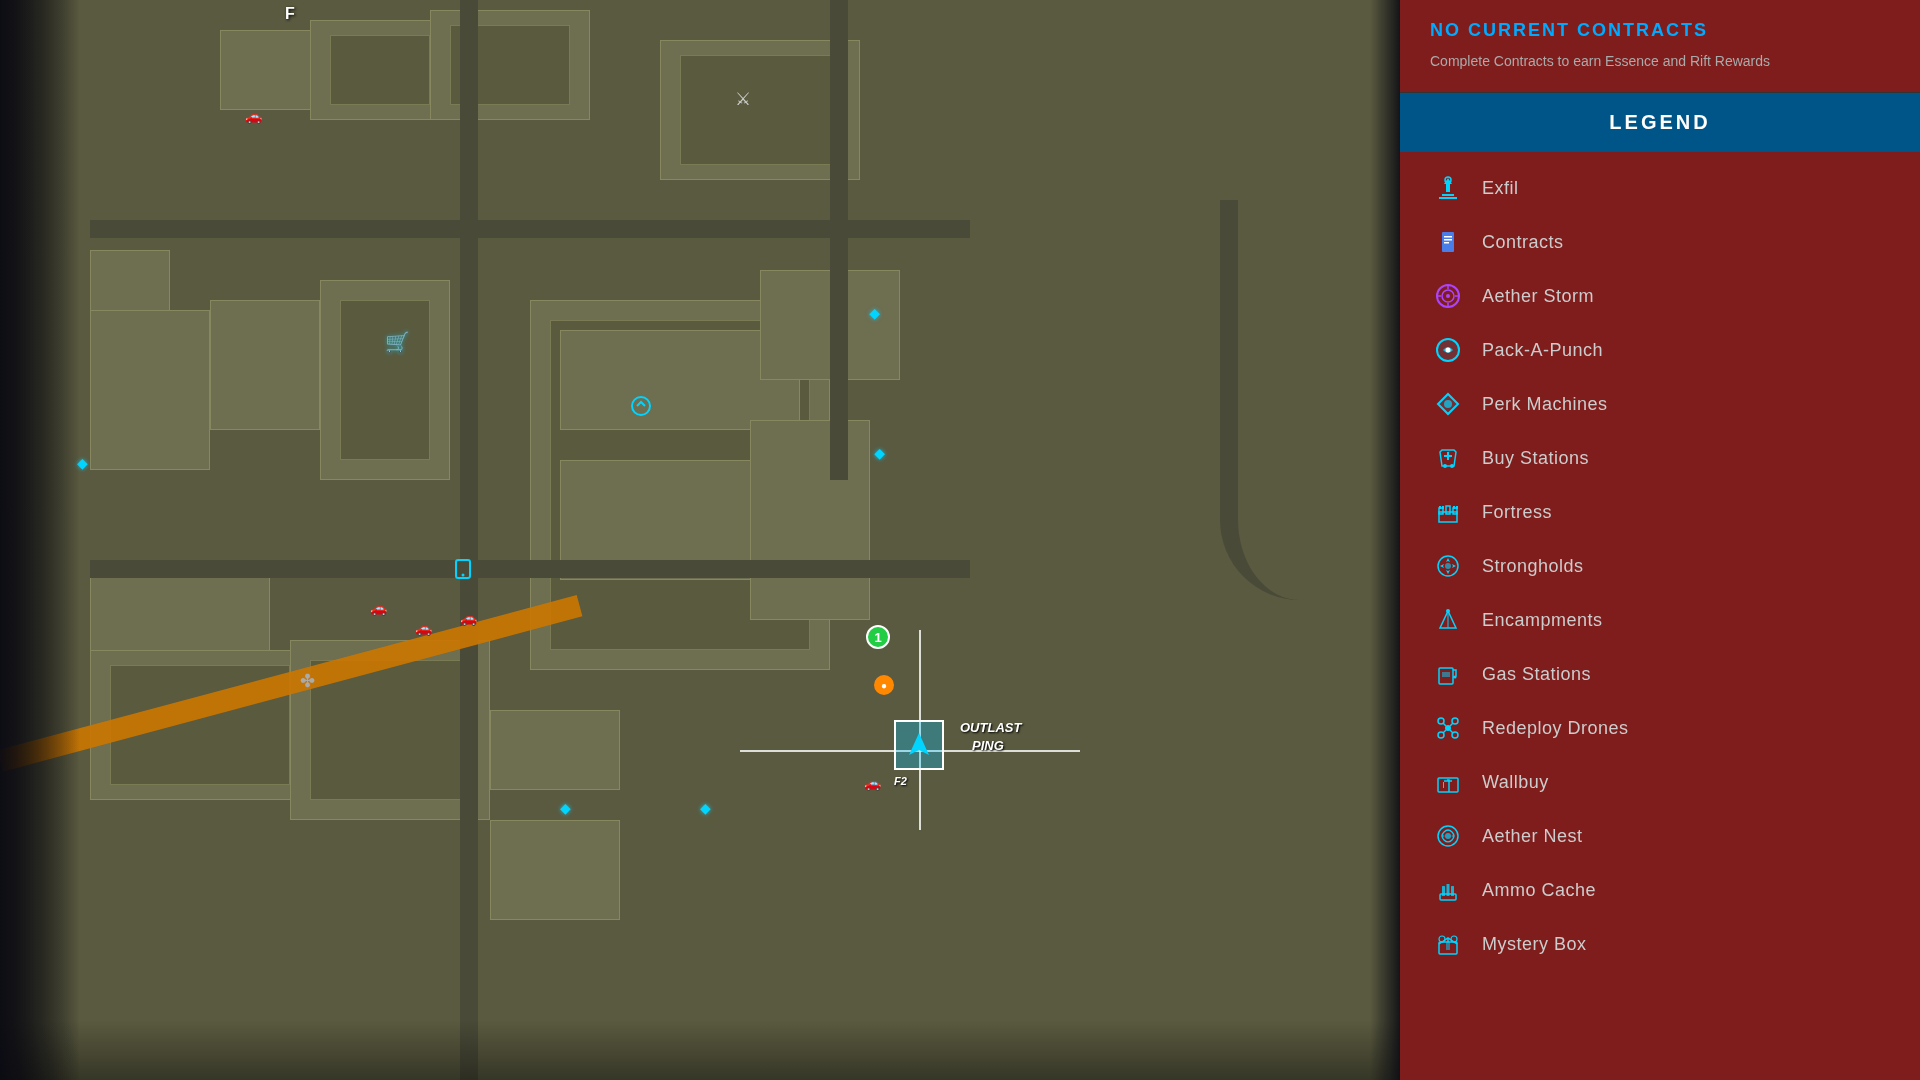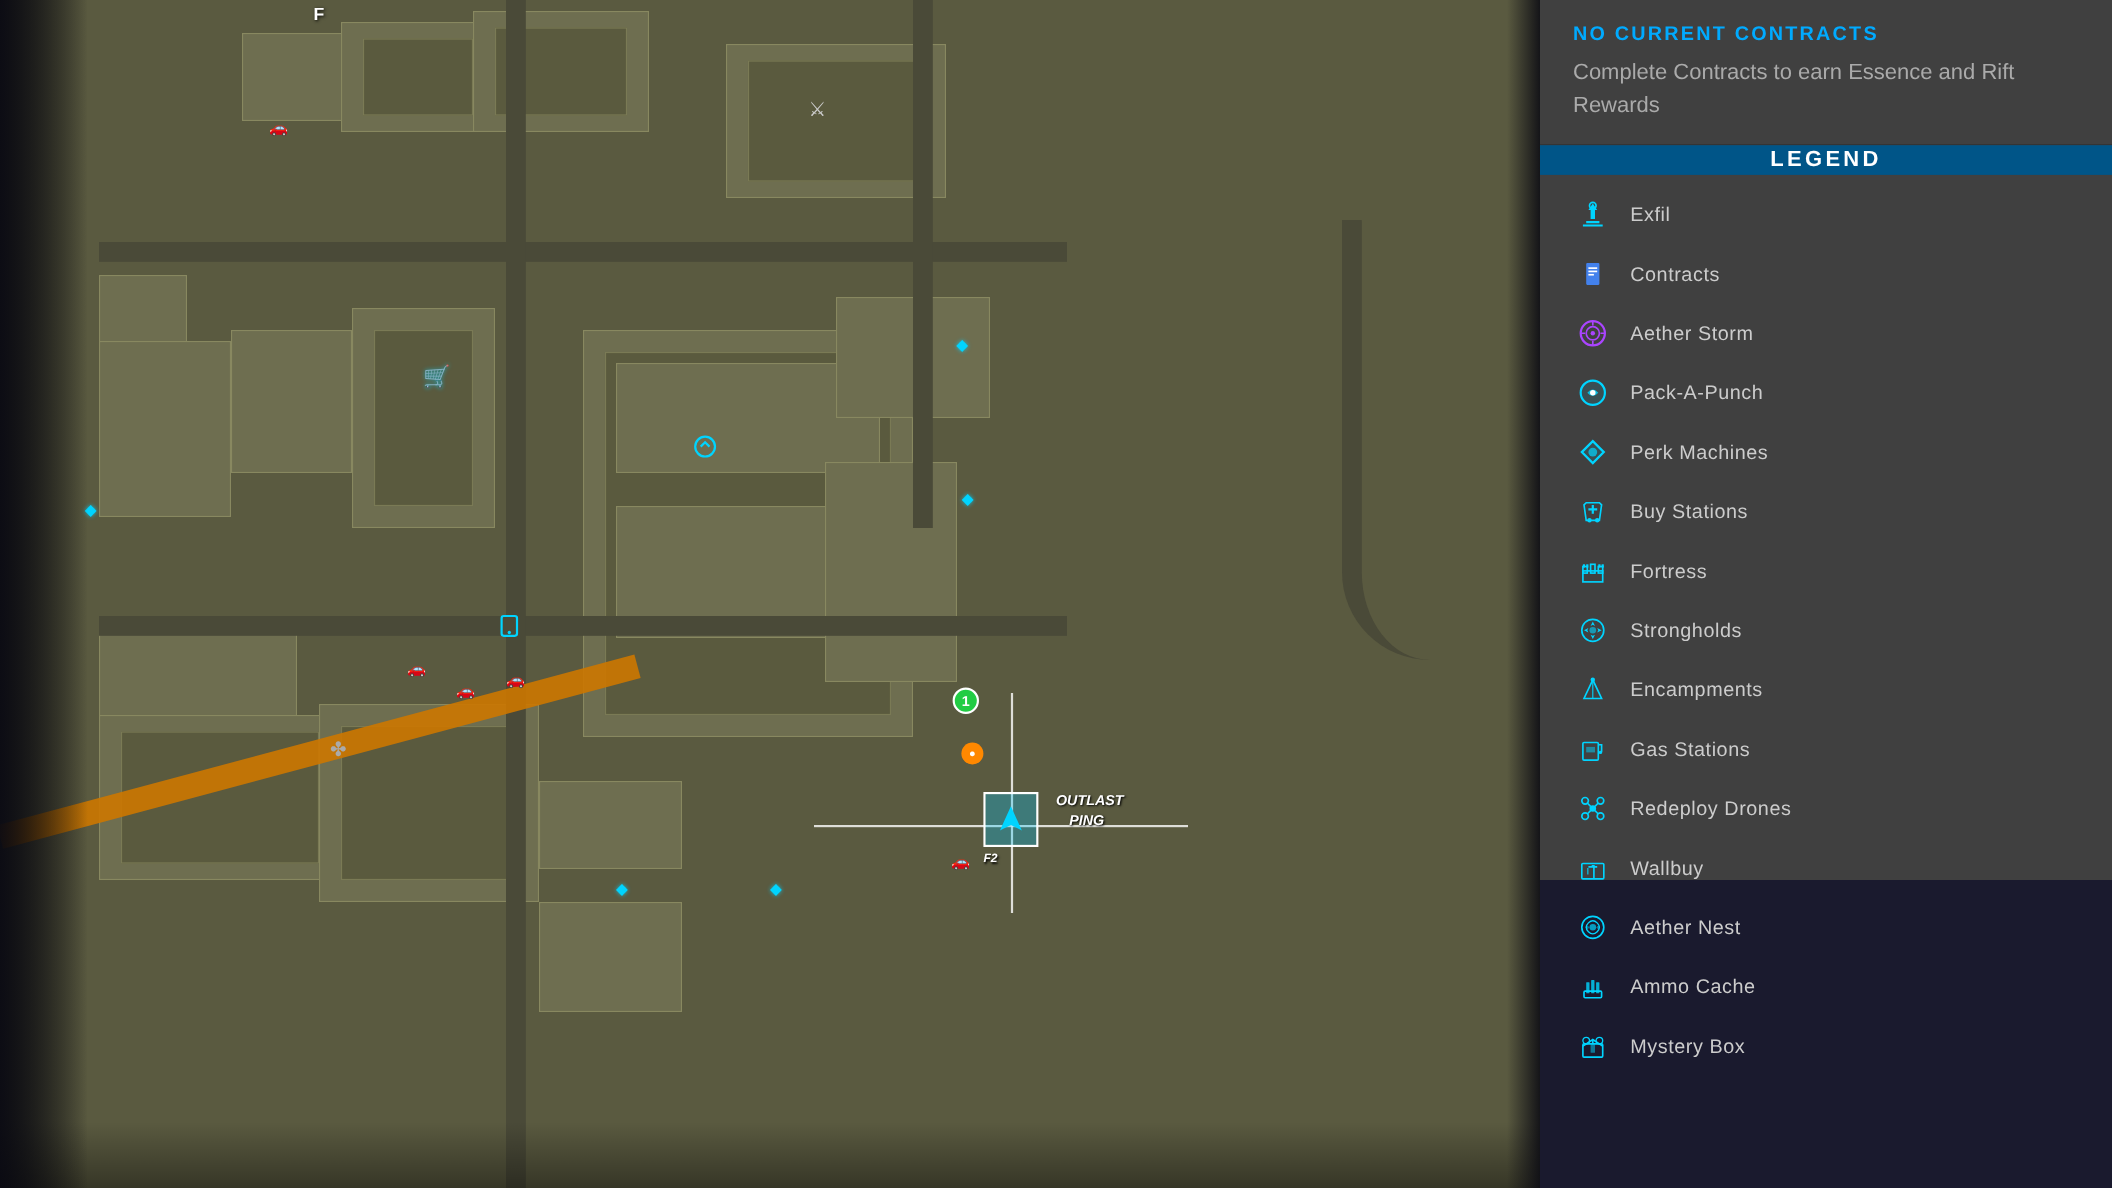--- a/index.html
+++ b/index.html
@@ -92,56 +92,56 @@
       position: absolute;
       color: white;
       font-size: 16px;
       font-weight: bold;
       text-shadow: 1px 1px 3px black;
     }
 
     
     #right-panel {
       width: 520px;
-      height: 800px;
-      background: #404040;
+      height: 1080px;
+      background: #7f1d1d;
       display: flex;
       flex-direction: column;
     }
 
     
     #contracts-section {
       padding: 20px 30px 20px 30px;
       border-bottom: 1px solid #333;
     }
 
     .contracts-title {
       color: #00aaff;
       font-size: 18px;
       font-weight: bold;
       letter-spacing: 2px;
       margin-bottom: 10px;
     }
 
     .contracts-desc {
       color: #aaaaaa;
-      font-size: 20px;
+      font-size: 14px;
       line-height: 1.5;
     }
 
     
     #legend-section {
       flex: 1;
       display: flex;
       flex-direction: column;
     }
 
     .legend-header {
       background: #005588;
-      padding: 2px 20px;
+      padding: 18px 20px;
       text-align: center;
     }
 
     .legend-title {
       color: #ffffff;
       font-size: 20px;
       font-weight: bold;
       letter-spacing: 3px;
     }
 

